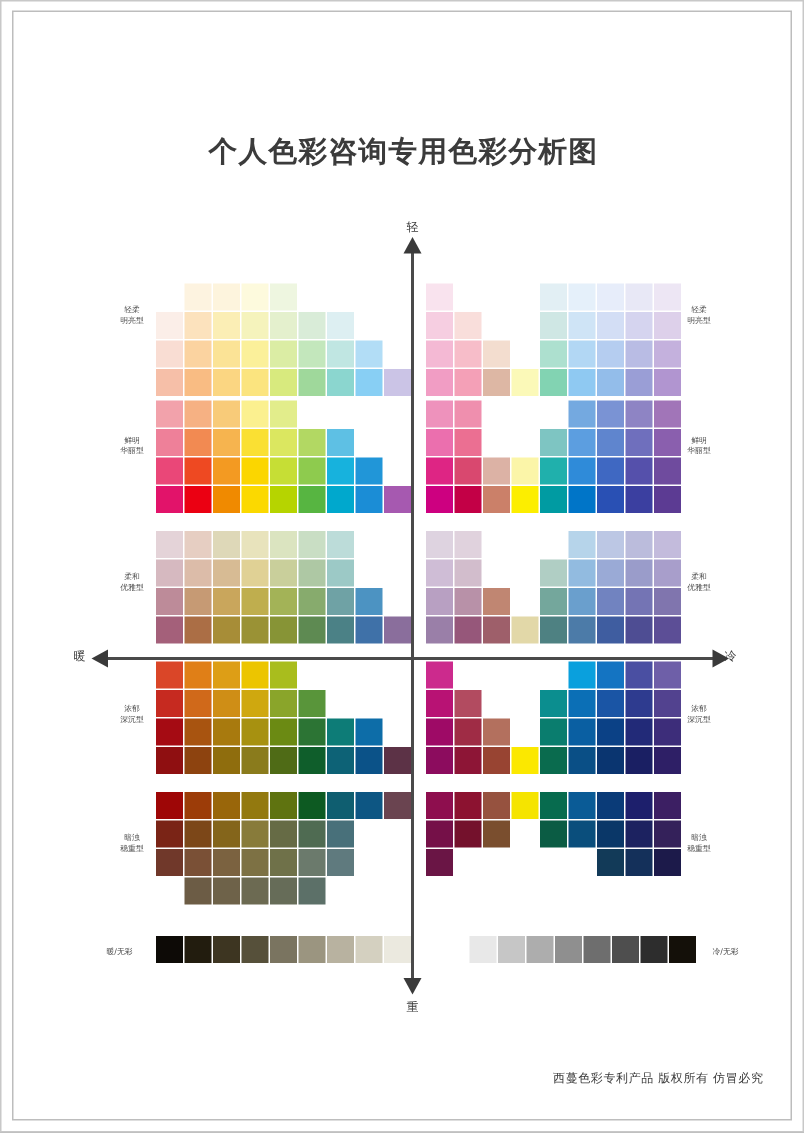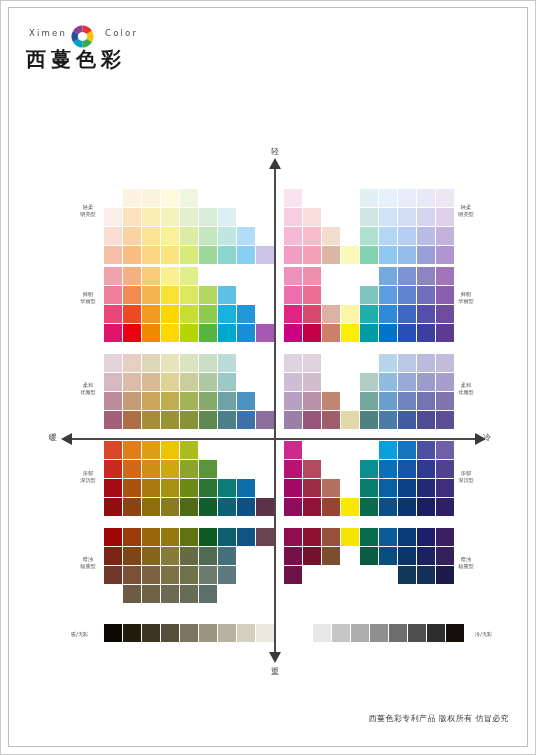--- a/index.html
+++ b/index.html
@@ -92,40 +92,22 @@
     position:absolute;right:18px;bottom:22px;font-size:8px;color:#3a3a3a;
     letter-spacing:.4px;font-family:"DejaVu Sans",sans-serif;
   }
 </style>
 </head>
 <body>
 
 <div id="page">
   <div id="sheet">
 
-    <div id="logo">
-      <div class="logo-wordmark">
-        <span class="lw-text lw-left">Ximen</span>
-        <span class="logo-ring">
-          <svg width="25" height="25" viewBox="0 0 50 50">
-            <g>
-              <path d="M25 3 A22 22 0 0 1 44 14 L33 20 A10 10 0 0 0 25 16 Z" fill="#e8352a"></path>
-              <path d="M44 14 A22 22 0 0 1 44 36 L33 30 A10 10 0 0 0 33 20 Z" fill="#f6c40e"></path>
-              <path d="M44 36 A22 22 0 0 1 25 47 L25 34 A10 10 0 0 0 33 30 Z" fill="#3faa4a"></path>
-              <path d="M25 47 A22 22 0 0 1 6 36 L17 30 A10 10 0 0 0 25 34 Z" fill="#00a0c6"></path>
-              <path d="M6 36 A22 22 0 0 1 6 14 L17 20 A10 10 0 0 0 17 30 Z" fill="#2b4ea2"></path>
-              <path d="M6 14 A22 22 0 0 1 25 3 L25 16 A10 10 0 0 0 17 20 Z" fill="#8e3f97"></path>
-            </g>
-          </svg>
-        </span>
-        <span class="lw-text lw-right">Color</span>
-      </div>
-      <div class="logo-cn">西蔓色彩</div>
-    </div>
-
+
+    <div id="title">个人色彩咨询专用色彩分析图</div>
 
     <div class="axis-v"></div>
     <div class="axis-h"></div>
     <div class="arrow arrow-up"></div>
     <div class="arrow arrow-down"></div>
     <div class="arrow arrow-right"></div>
     <div class="arrow arrow-left"></div>
     <div class="axis-label" id="lbl-top">轻</div>
     <div class="axis-label" id="lbl-bottom">重</div>
     <div class="axis-label" id="lbl-right">冷</div>

